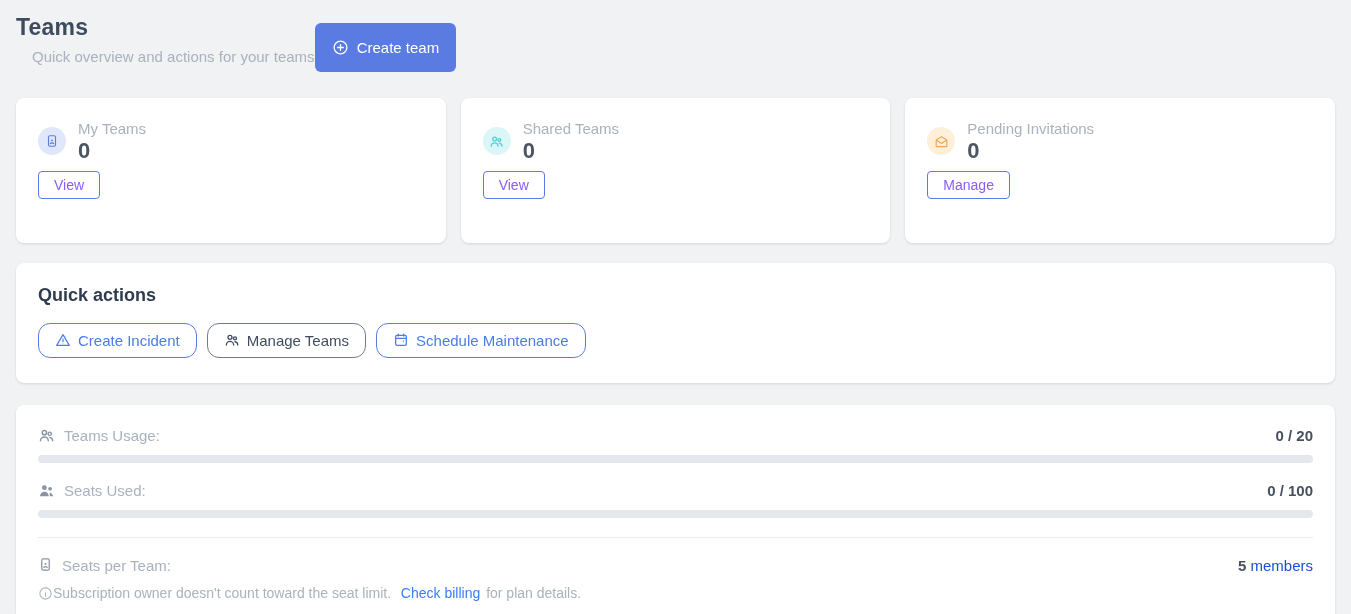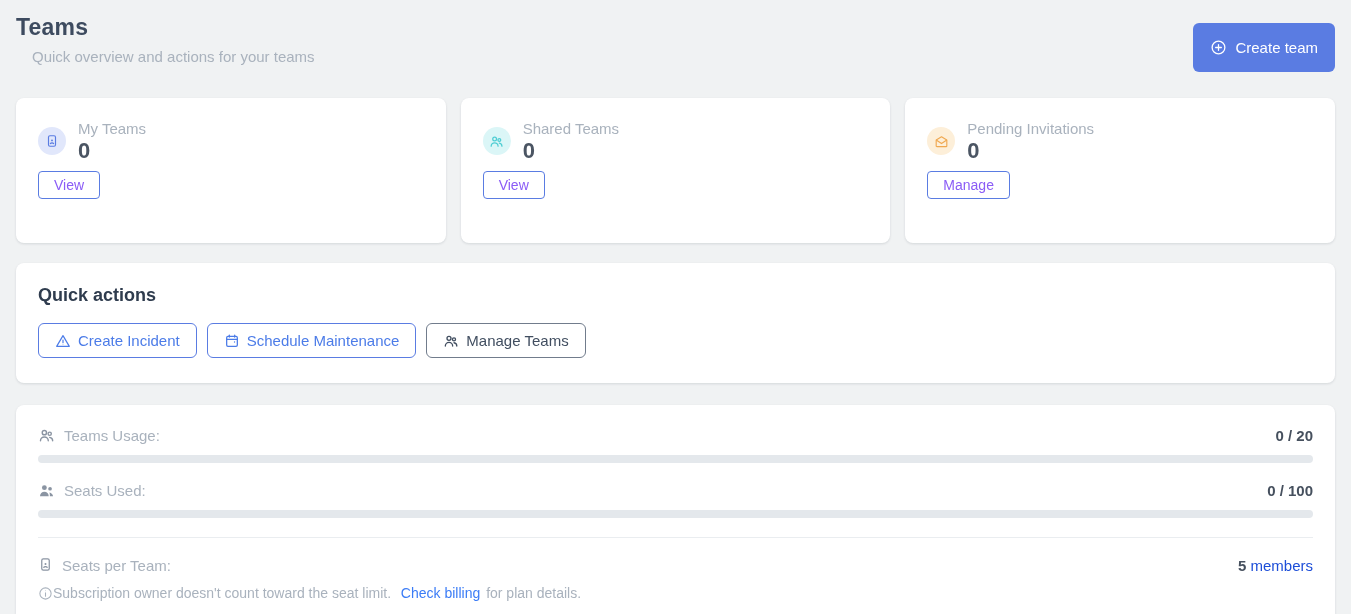--- a/index.html
+++ b/index.html
@@ -6,21 +6,21 @@
   html,body { width:1351px; height:614px; }
   body {
     background:#f0f2f3;
     font-family:"Liberation Sans", sans-serif;
     color:#4b5563;
     overflow:hidden;
   }
   .page { padding:14px 16px 0 16px; }
 
   
-  .page-header { display:flex; justify-content:space-between; align-items:flex-start; }
+  .page-header { display:flex; align-items:flex-start; }
   .page-title { font-size:23px; font-weight:700; color:#3d4b5f; letter-spacing:.2px; }
   .page-subtitle { margin-top:7px; font-size:15px; color:#a9b2bd;margin-left:16px; }
   .btn-primary {
     display:flex; align-items:center; gap:8px;
     background:#5a7ce2; color:#ffffff; border:none; cursor:pointer;
     font-size:15px; font-family:inherit;
     padding:16px 17px; border-radius:6px; margin-top:9px;
   }
   .btn-primary svg { display:block; }
 
@@ -49,23 +49,23 @@
 
   
   .panel {
     background:#ffffff; border-radius:8px; padding:22px;
     box-shadow:0 1px 3px rgba(40,50,70,.09), 0 1px 2px rgba(40,50,70,.05);
   }
   .quick-actions { margin-top:20px; height:120px; }
   .qa-title { font-size:18px; font-weight:700; color:#2f3c4e; }
   .qa-buttons { display:flex; gap:10px; margin-top:17px; }
   .qa-btn {
-    display:flex; align-items:center; gap:7px; cursor:pointer;
+    display:flex; align-items:flex-start; gap:7px; cursor:pointer;
     background:#ffffff; font-size:15px; font-family:inherit;
-    padding:8px 16px; border-radius:6px;
+    padding:8px 16px; border-radius:12px;
   }
   .qa-blue { border:1px solid #5a7ce2; color:#4c7ce8; }
   .qa-gray { border:1px solid #717c8c; color:#414e60; }
   .qa-btn svg { display:block; }
 
   
   .usage { margin-top:22px; padding:22px 22px 20px 22px; }
   .usage-row { display:flex; justify-content:space-between; align-items:center; }
   .usage-left { display:flex; align-items:flex-start; gap:9px; font-size:15px; color:#a9b2bd; }
   .usage-left svg { display:block; color:#8a94a2; }
@@ -169,43 +169,43 @@
         <span>
           <svg width="16" height="16" viewBox="0 0 24 24" fill="none" stroke="currentColor" stroke-width="1.8" stroke-linejoin="round" stroke-linecap="round">
             <path d="M12 4L21.5 20h-19z"></path>
             <line x1="12" y1="10.5" x2="12" y2="14.5"></line>
             <circle cx="12" cy="17.2" r="0.6" fill="currentColor" stroke="none"></circle>
           </svg>
         </span>
         <span>Create Incident</span>
       </button>
 
+      <button class="qa-btn qa-gray">
+        <span>
+          <svg width="16" height="16" viewBox="0 0 24 24" fill="none" stroke="currentColor" stroke-width="2" stroke-linecap="round">
+            <circle cx="9" cy="8" r="3"></circle>
+            <path d="M3.5 19.5c0-3 2.5-5.5 5.5-5.5s5.5 2.5 5.5 5.5"></path>
+            <circle cx="16.5" cy="9.5" r="2.3"></circle>
+            <path d="M16.5 14.6c2.4.4 4.2 2.4 4.2 4.9"></path>
+          </svg>
+        </span>
+        <span>Manage Teams</span>
+      </button>
+
       <button class="qa-btn qa-blue">
         <span>
           <svg width="16" height="16" viewBox="0 0 24 24" fill="none" stroke="currentColor" stroke-width="1.9" stroke-linecap="round">
             <rect x="4" y="5" width="16" height="15" rx="2"></rect>
             <line x1="4" y1="9.5" x2="20" y2="9.5"></line>
             <line x1="8" y1="3.2" x2="8" y2="6"></line>
             <line x1="16" y1="3.2" x2="16" y2="6"></line>
             <circle cx="15.8" cy="13.5" r="1" fill="currentColor" stroke="none"></circle>
           </svg>
         </span>
         <span>Schedule Maintenance</span>
-      </button>
-
-      <button class="qa-btn qa-gray">
-        <span>
-          <svg width="16" height="16" viewBox="0 0 24 24" fill="none" stroke="currentColor" stroke-width="2" stroke-linecap="round">
-            <circle cx="9" cy="8" r="3"></circle>
-            <path d="M3.5 19.5c0-3 2.5-5.5 5.5-5.5s5.5 2.5 5.5 5.5"></path>
-            <circle cx="16.5" cy="9.5" r="2.3"></circle>
-            <path d="M16.5 14.6c2.4.4 4.2 2.4 4.2 4.9"></path>
-          </svg>
-        </span>
-        <span>Manage Teams</span>
       </button>
 
     </div>
   </div>
 
   <div class="panel usage">
 
     <div class="usage-row">
       <div class="usage-left">
         <span>

